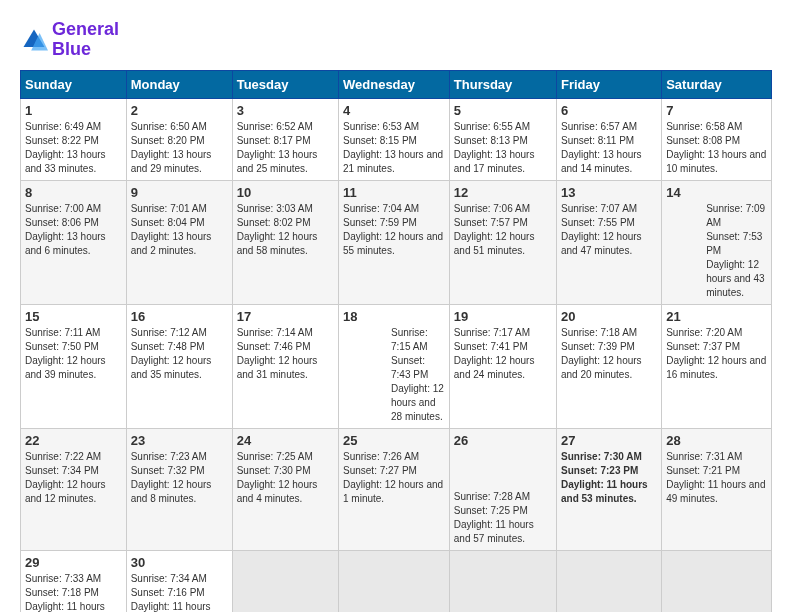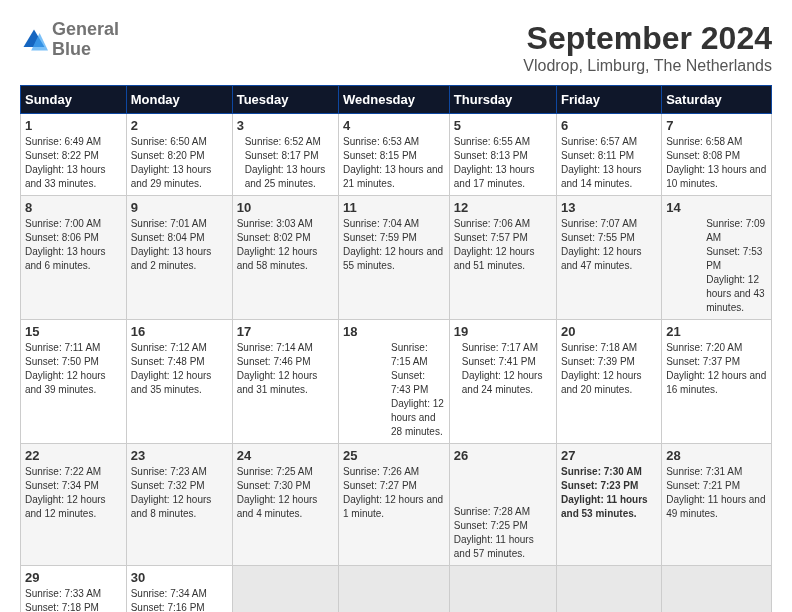--- a/index.html
+++ b/index.html
@@ -17,21 +17,21 @@
       margin-bottom: 10px;
     }
     .logo {
       display: flex;
       align-items: center;
       gap: 4px;
     }
     .logo-text {
       font-size: 18px;
       font-weight: bold;
-      color: #737373;
+      color: #6d28d9;
       line-height: 1.1;
     }
     .logo-text span {
       display: block;
     }
     .logo-icon {
       width: 28px;
       height: 28px;
     }
     .title-section {
@@ -45,21 +45,21 @@
     .subtitle {
       font-size: 16px;
       color: #555;
     }
     table {
       width: 100%;
       border-collapse: collapse;
       font-size: 11px;
     }
     thead tr th {
-      background-color: #0f172a;
+      background-color: #0369a1;
       color: #fff;
       padding: 6px 4px;
       text-align: left;
       font-size: 13px;
       font-weight: bold;
       border: 1px solid #0d47a1;
     }
     tbody tr td {
       border: 1px solid #ccc;
       padding: 4px;
@@ -96,24 +96,20 @@
   <div class="logo">
     <svg class="logo-icon" viewBox="0 0 40 40">
       <polygon points="20,5 35,30 5,30" fill="#1565c0"></polygon>
       <polygon points="28,10 40,35 16,35" fill="#42a5f5" opacity="0.7"></polygon>
     </svg>
     <div class="logo-text">
       <span>General</span>
       <span>Blue</span>
     </div>
   </div>
-  <div class="title-section">
-    <div class="main-title">September 2024</div>
-    <div class="subtitle">Vlodrop, Limburg, The Netherlands</div>
-  </div>
 </div>
 
 <table>
   <thead>
     <tr id="header-row">
         <th>Sunday</th>
         <th>Monday</th>
         <th>Tuesday</th>
         <th>Wednesday</th>
         <th>Thursday</th>
@@ -130,21 +126,21 @@
 Daylight: 13 hours and 33 minutes.</div>
         </td>
         <td>
           <span class="day-number">2</span>
           <div class="day-info" style="white-space: pre-wrap;">Sunrise: 6:50 AM
 Sunset: 8:20 PM
 Daylight: 13 hours and 29 minutes.</div>
         </td>
         <td>
           <span class="day-number">3</span>
-          <div class="day-info" style="white-space: pre-wrap; margin-left: 8px;">Sunrise: 6:52 AM
+          <div class="day-info" style="white-space: pre-wrap;">Sunrise: 6:52 AM
 Sunset: 8:17 PM
 Daylight: 13 hours and 25 minutes.</div>
         </td>
         <td>
           <span class="day-number">4</span>
           <div class="day-info" style="white-space: pre-wrap;">Sunrise: 6:53 AM
 Sunset: 8:15 PM
 Daylight: 13 hours and 21 minutes.</div>
         </td>
         <td>
@@ -230,21 +226,21 @@
 Daylight: 12 hours and 31 minutes.</div>
         </td>
         <td>
           <span class="day-number">18</span>
           <div class="day-info" style="white-space: pre-wrap; margin-left: 48px;">Sunrise: 7:15 AM
 Sunset: 7:43 PM
 Daylight: 12 hours and 28 minutes.</div>
         </td>
         <td>
           <span class="day-number">19</span>
-          <div class="day-info" style="white-space: pre-wrap; margin-left: 8px;">Sunrise: 7:17 AM
+          <div class="day-info" style="white-space: pre-wrap;">Sunrise: 7:17 AM
 Sunset: 7:41 PM
 Daylight: 12 hours and 24 minutes.</div>
         </td>
         <td>
           <span class="day-number">20</span>
           <div class="day-info" style="white-space: pre-wrap;">Sunrise: 7:18 AM
 Sunset: 7:39 PM
 Daylight: 12 hours and 20 minutes.</div>
         </td>
         <td>

